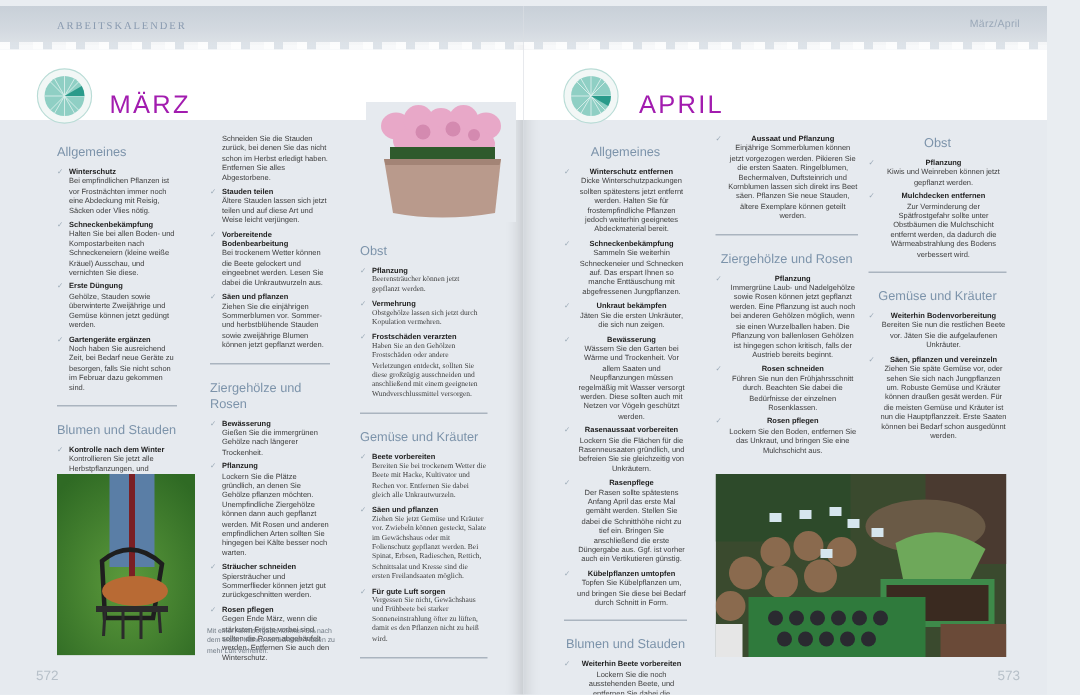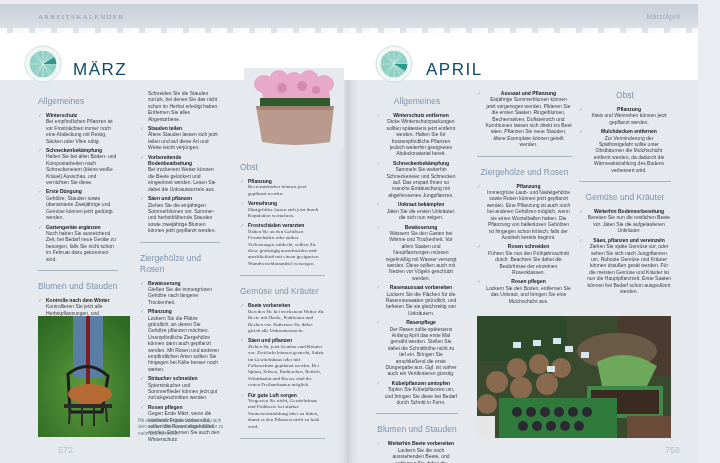--- a/index.html
+++ b/index.html
@@ -12,34 +12,34 @@
     background: linear-gradient(180deg,#c8d0d8 0%,#d3d9e0 60%,#dde2e7 100%); }
   .topband:after { content:""; position:absolute; left:0; bottom:-3px; width:100%; height:5px;
     background: repeating-linear-gradient(90deg, rgba(255,255,255,0.9) 0 7px, rgba(220,226,232,0.9) 7px 13px, rgba(255,255,255,0.7) 13px 22px); }
   .running-head { position:absolute; top:9px; font-size:7px; letter-spacing:1.3px; color:#8a9bb0; font-family:"Liberation Serif", serif; }
   .running-head.left { left:38px; }
   .running-head.right { right:18px; font-family:"Liberation Sans", sans-serif; letter-spacing:0.2px; color:#9aa8b8; }
   .titleband { position:absolute; left:0; top:29px; width:100%; height:47px; background:#ffffff; }
   .wheel { position:absolute; top:41px; width:38px; height:38px; }
   .page.left .wheel { left:24px; }
   .page.right .wheel { left:26px; }
-  .month-title { position:absolute; top:56px; font-size:17px; letter-spacing:1.5px; color:#0c4a6e; }
+  .month-title { position:absolute; top:56px; font-size:17px; letter-spacing:1.5px; color:#a21caf; }
   .page.left .month-title { left:73px; }
   .page.right .month-title { left:77px; }
   .col { position:absolute; font-size:5px; line-height:6.4px; color:#3d3d3d; }
   .sec-head { font-size:8.5px; line-height:11px; color:#7c93aa; margin:0 0 5px 0; }
   .item { position:relative; padding-left:8px; margin-bottom:3px; }
   .item .tick { position:absolute; left:0; top:0; font-size:5px; color:#9aa9b6; }
   .item .it-title { font-weight:bold; color:#222; display:block; }
   .item .it-text { display:block; }
   .serif .it-text { font-family:"Liberation Serif", serif; }
   .divider { height:1px; background:#aab4bf; margin:8px 0 10px 0; }
   .photo { position:absolute; overflow:hidden; }
   .caption { position:absolute; font-size:4.6px; line-height:6.3px; color:#707a84; }
-  .pageno { position:absolute; bottom:12px; font-size:9px; color:#b7c0c9;margin-left:34px; }
+  .pageno { position:absolute; bottom:12px; font-size:9px; color:#b7c0c9; }
 </style>
 </head>
 <body>
 
 <div class="spread">
 
   <div class="page left">
     <div class="topband"></div>
     <div class="running-head left">ARBEITSKALENDER</div>
     <div class="titleband"></div>
@@ -372,15 +372,15 @@
             <circle cx="60" cy="110" r="5"></circle>
             <circle cx="74" cy="110" r="5"></circle>
             <circle cx="88" cy="110" r="5"></circle>
             <circle cx="102" cy="110" r="5"></circle>
           </g>
         <rect x="0" y="100" width="18" height="22" fill="#e6e6e6"></rect>
         <rect x="150" y="100" width="44" height="22" fill="#6a4a38"></rect>
       </svg>
     </div>
 
-    <div class="pageno" style="right:18px;">758</div>
+    <div class="pageno" style="right:18px;">573</div>
   </div>
 </div>
 
 </body></html>

